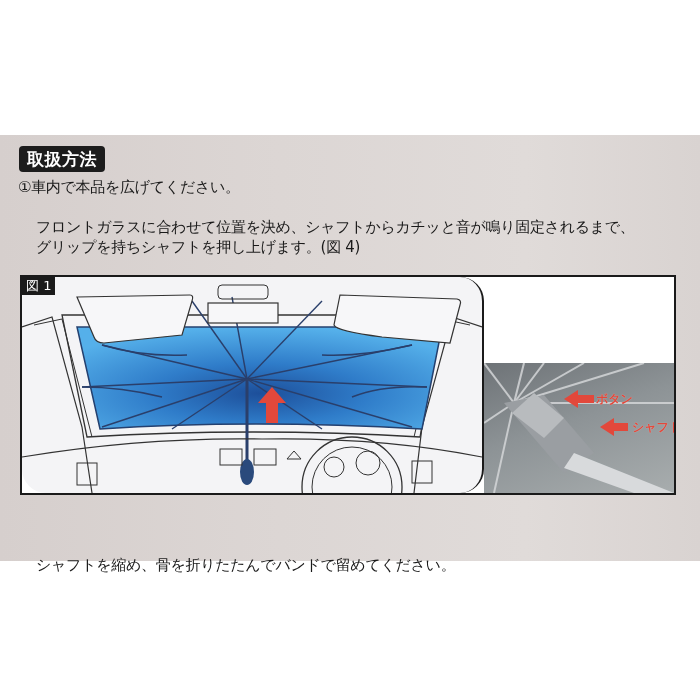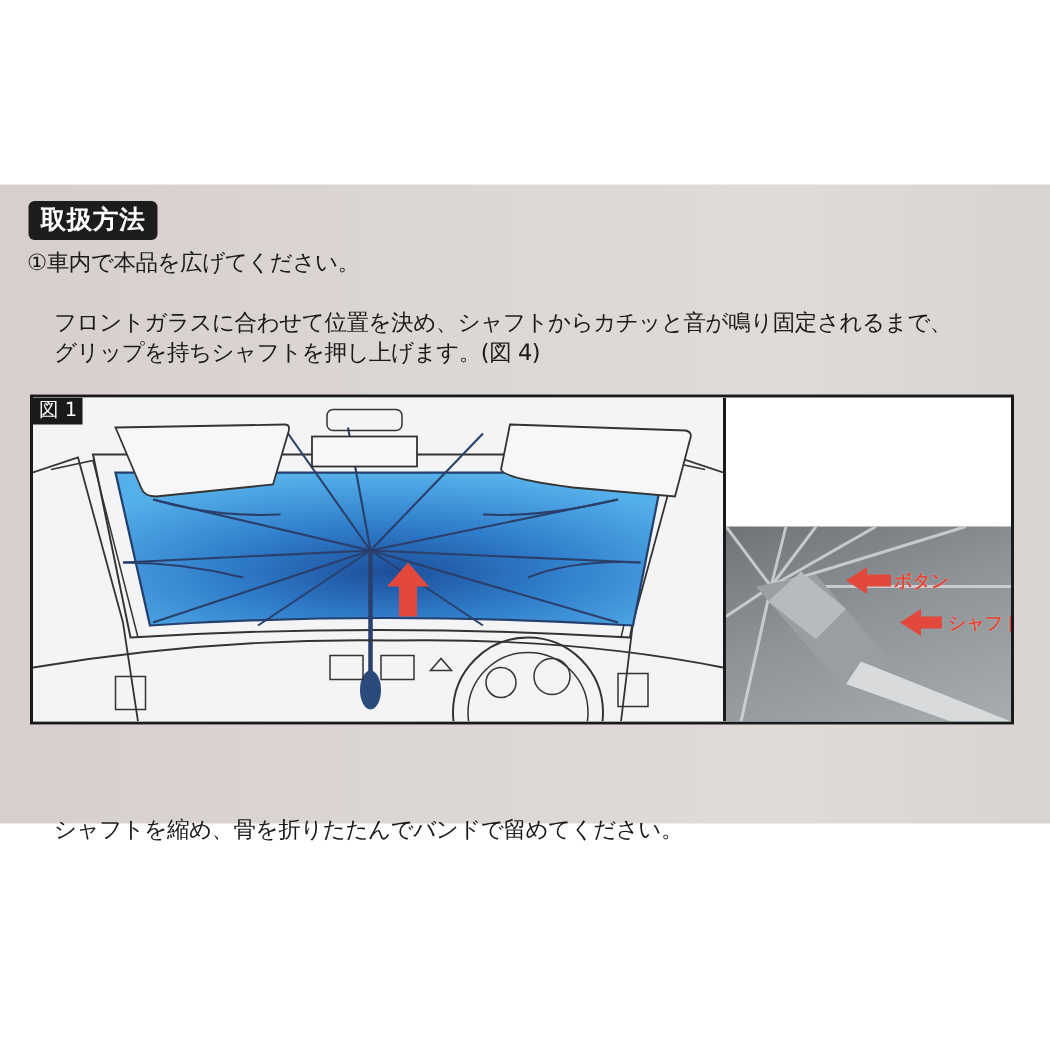--- a/index.html
+++ b/index.html
@@ -1,27 +1,27 @@
 <!DOCTYPE html>
 <html><head>
 <meta charset="utf-8">
 <style>
   html, body { margin:0; padding:0; }
   body { width:700px; height:700px; background:#ffffff; position:relative; overflow:hidden;
          font-family:"DejaVu Sans", sans-serif; }
-  .card { position:absolute; left:0; top:123px; width:700px; height:426px;
+  .card { position:absolute; left:0; top:135px; width:700px; height:426px;
           background:linear-gradient(90deg,#d6cfcd 0%,#dcd6d4 40%,#e0dbd9 75%,#d9d3d1 100%); }
   .heading { position:absolute; left:19px; top:11px; height:26px; padding:0 8px;
              background:#1c1c1c; color:#fff; border-radius:4px;
              font-size:17px; font-weight:bold; line-height:26px; letter-spacing:0.5px; }
   .line { position:absolute; left:18px; font-size:15px; color:#1a1a1a; white-space:nowrap; line-height:18px; letter-spacing:-0.3px; }
   .indent { left:36px;margin-top:20px; }
 
   .figure { position:absolute; left:20px; top:140px; width:656px; height:220px; border:2px solid #1a1a1a; box-sizing:border-box; background:#fff; overflow:hidden; }
-  .illus { position:absolute; left:0; top:0; width:460px; height:216px; background:#f4f4f6; border-right:2px solid #1a1a1a; }
+  .illus { position:absolute; left:0; top:0; width:460px; height:216px; background:#f4f4f6; border-right:2px solid #1a1a1a;border-radius:24px; }
   .fig-label { position:absolute; left:0; top:0; background:#1a1a1a; color:#fff; font-size:13px; padding:1px 4px; line-height:16px; z-index:3; }
   .photo1 { position:absolute; left:462px; top:0; width:190px; height:84px; background:linear-gradient(180deg,#dcdadf,#cfcdd2); border-bottom:2px solid #1a1a1a; overflow:hidden; }
   .photo2 { position:absolute; left:462px; top:86px; width:190px; height:130px; background:linear-gradient(160deg,#6e7377 0%,#8d9396 45%,#a8adae 100%); overflow:hidden; }
   .callout { position:absolute; color:#e2483b; font-weight:bold; font-size:12px; white-space:nowrap; text-shadow:0 0 1px rgba(255,255,255,0.5); }
   .arrow-left { position:absolute; width:0; height:0; border-top:9px solid transparent; border-bottom:9px solid transparent; border-right:14px solid #e2483b; }
   .arrow-bar { position:absolute; height:8px; background:#e2483b; }
 </style>
 </head>
 <body>
 

